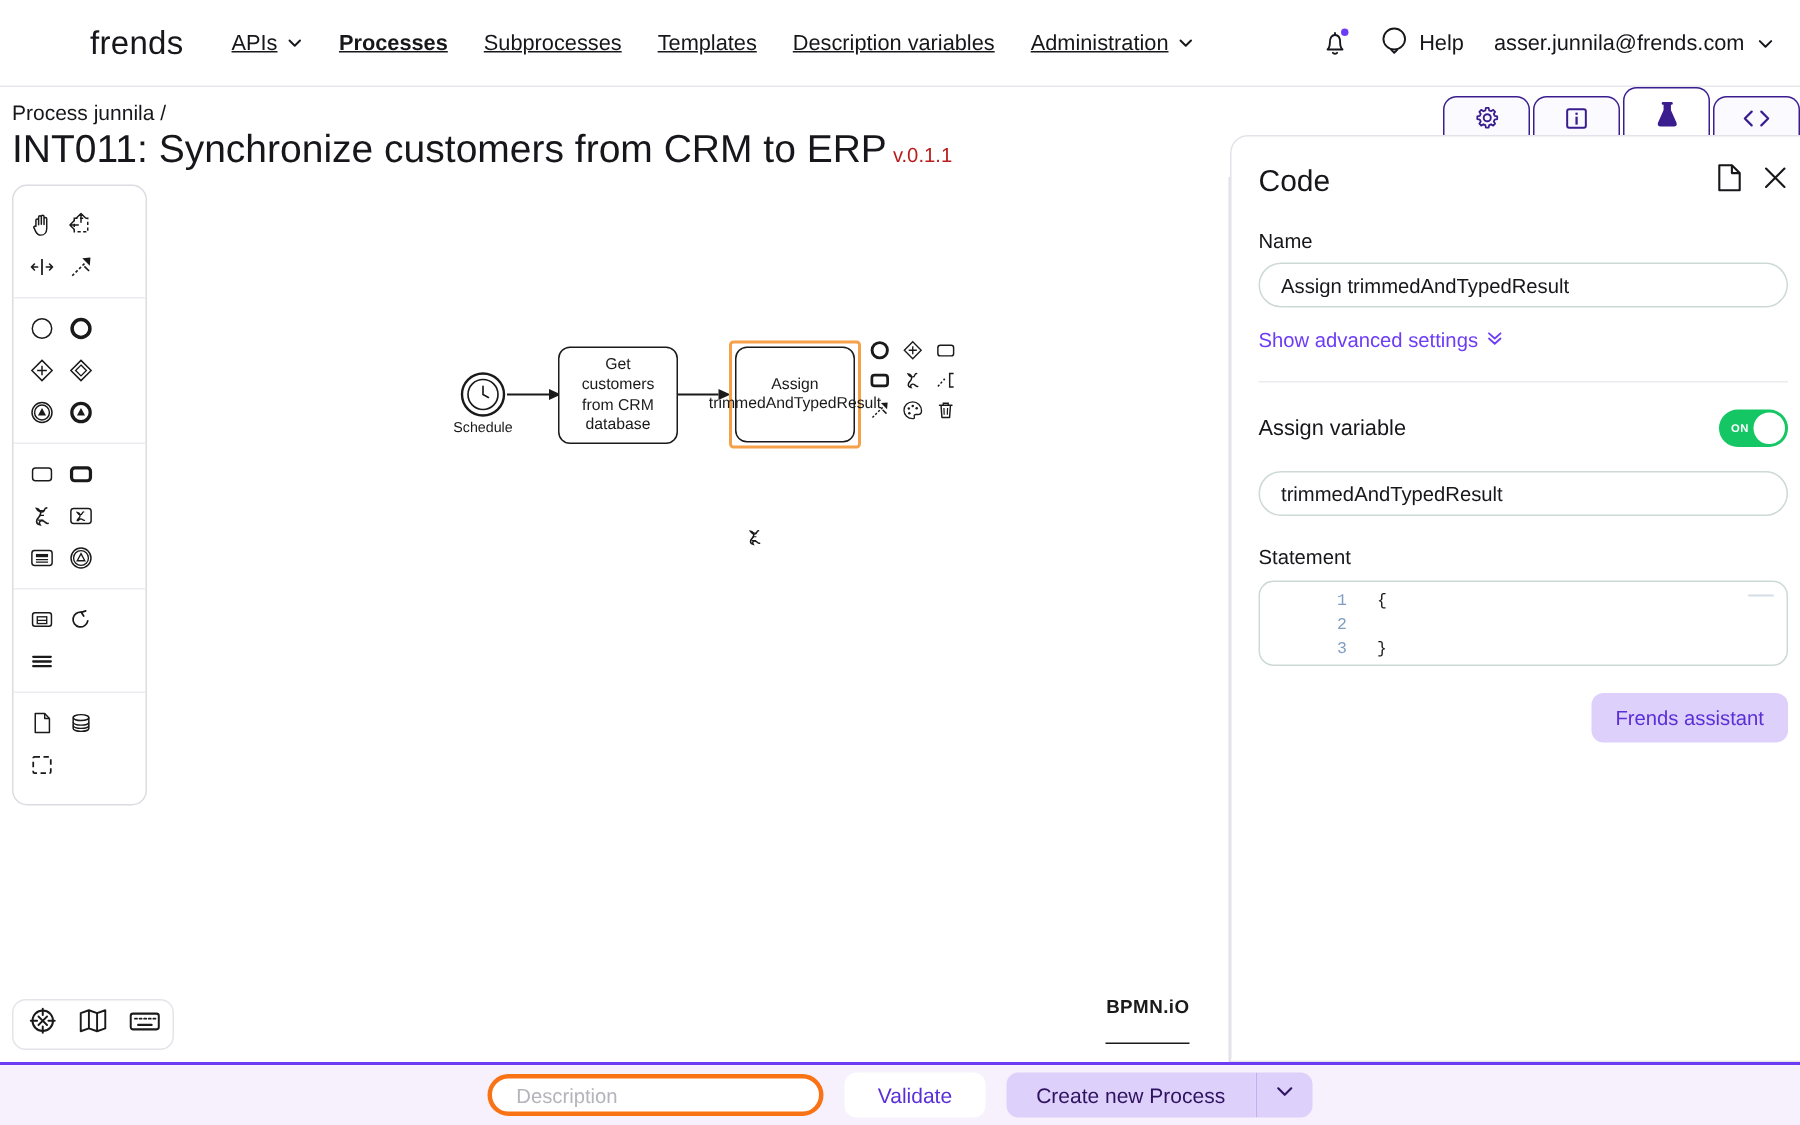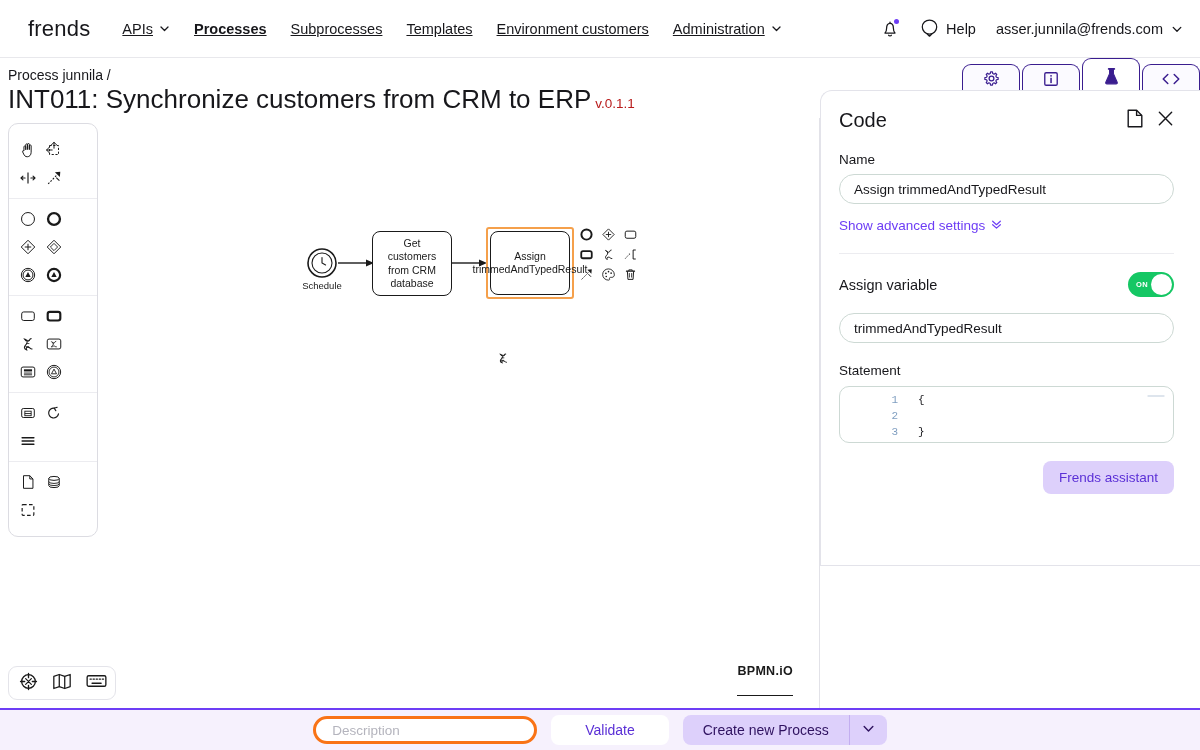--- a/index.html
+++ b/index.html
@@ -9,21 +9,21 @@
     font-family: "Liberation Sans", sans-serif;
     background: #ffffff;
     overflow: hidden;
   }
   .app { position: relative; width: 1200px; height: 750px; background:#fff; }
 
   
   .topnav {
     position: absolute; left: 0; top: 0; width: 1200px; height: 58px;
     background: #fff; border-bottom: 1px solid #e8e8ec;
-    display: flex; align-items: center;
+    display: flex; align-items: center; padding-left: 32px;
   }
   .brand {
     margin-left: 28px; font-size: 22px; letter-spacing: .2px;
     color: #17171b; font-weight: 400;
   }
   .nav-items { display: flex; align-items: center; margin-left: 32px; gap: 24px; }
   .nav-item {
     font-size: 14.5px; color: #17171b; display: flex; align-items: center; gap: 6px;
     cursor: pointer; white-space: nowrap; text-decoration: underline;
   }
@@ -100,24 +100,24 @@
     display: flex; align-items: center; padding: 0 8px; gap: 12px;
   }
   .cc-btn { width: 22px; height: 22px; display:flex; align-items:center; justify-content:center; cursor:pointer; }
   .bpmnio {
     position: absolute; right: 26px; bottom: 12px; font-size: 12.5px; font-weight: 700;
     color: #1a1a1a; letter-spacing: .3px; border-bottom: 1.5px solid #1a1a1a; padding-bottom:17px;
   }
 
   
   .panel {
-    position: absolute; left: 820px; top: 90px; width: 380px; height: 476px;
+    position: absolute; left: 820px; top: 90px; width: 380px; height: 618px;
     background: #fff; border: 1px solid #e3e3ea; border-right: none;
     border-radius: 12px 0 0 0;
-    padding: 18px 26px 0 18px;
+    padding: 18px 8px 0 18px;
   }
   .panel-head { display:flex; align-items: center; }
   .panel-title { font-size: 20px; color:#17171b; }
   .panel-head-icons { margin-left: auto; display: flex; align-items: center; gap: 14px; }
   .ph-btn { cursor: pointer; display:flex; align-items:center; }
 
   .field-label { font-size: 13.5px; color:#17171b; margin-top: 20px; margin-bottom: 7px; }
   .text-input {
     width: 100%; height: 30px; border: 1px solid #cdd9d4; border-radius: 16px;
     padding: 0 14px; font-size: 13.5px; color:#17171b; background: #fff;
@@ -169,21 +169,21 @@
     display: flex; align-items: center; justify-content: center; gap: 14px;
   }
   .desc-input {
     width: 224px; height: 28px; border: 3px solid #f97316; border-radius: 16px;
     background: #fff; padding: 0 16px; font-size: 13.5px; outline:none;
     font-family: "Liberation Sans", sans-serif; color:#17171b;
   }
   .desc-input::placeholder { color:#b4b4bd; }
   .validate-btn {
     height: 30px; background: #fff; color:#5a2fd6; border: none; border-radius: 8px;
-    padding: 0 34px; font-size: 14px; cursor: pointer; font-family:"Liberation Sans", sans-serif;
+    padding: 0 22px; font-size: 14px; cursor: pointer; font-family:"Liberation Sans", sans-serif;
   }
   .create-group { display:flex; height: 30px; }
   .create-btn {
     background: #ddd0fb; color:#2f1260; border:none; border-radius: 8px 0 0 8px;
     padding: 0 20px; font-size: 14px; cursor:pointer; font-family:"Liberation Sans", sans-serif;
   }
   .create-caret {
     background: #ddd0fb; border-radius: 0 8px 8px 0; width: 38px;
     display:flex; align-items:center; justify-content:center; cursor:pointer;
     border-left: 1px solid #c3aef0;
@@ -208,21 +208,21 @@
       <div class="nav-item active">
         <span>Processes</span>
       </div>
       <div class="nav-item">
         <span>Subprocesses</span>
       </div>
       <div class="nav-item">
         <span>Templates</span>
       </div>
       <div class="nav-item">
-        <span>Environment customers</span>
+        <span>Description variables</span>
       </div>
       <div class="nav-item">
         <span>Administration</span>
         <span class="caret">
           <svg width="11" height="11" viewBox="0 0 11 11">
               <path d="M2 4 L5.5 7.5 L9 4" fill="none" stroke="#17171b" stroke-width="1.3" stroke-linecap="round" stroke-linejoin="round"></path>
             </svg>
         </span>
       </div>
     </div>

